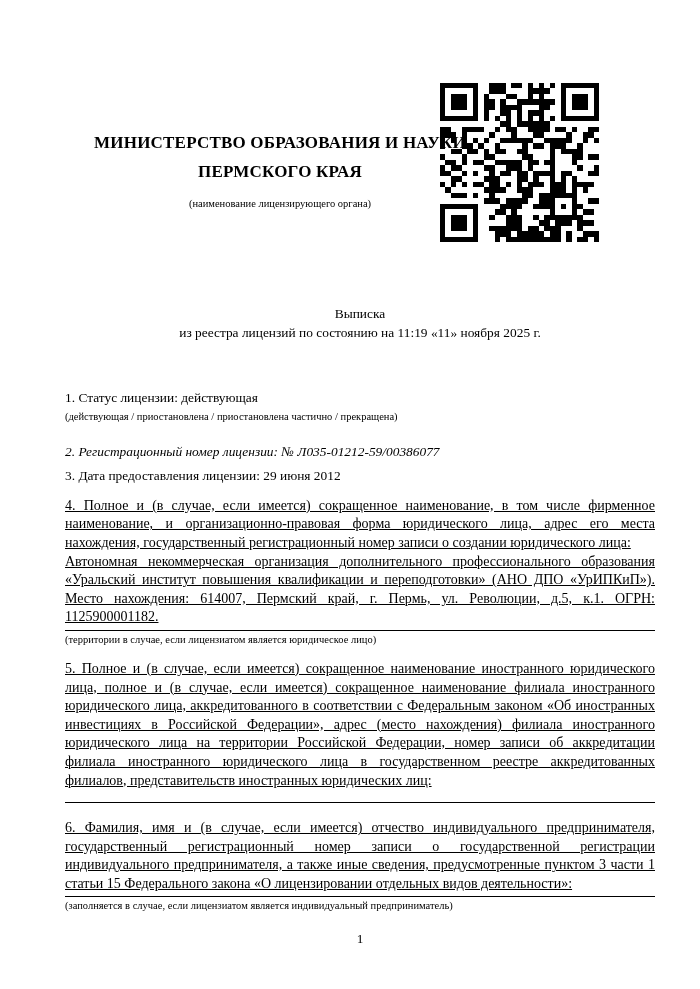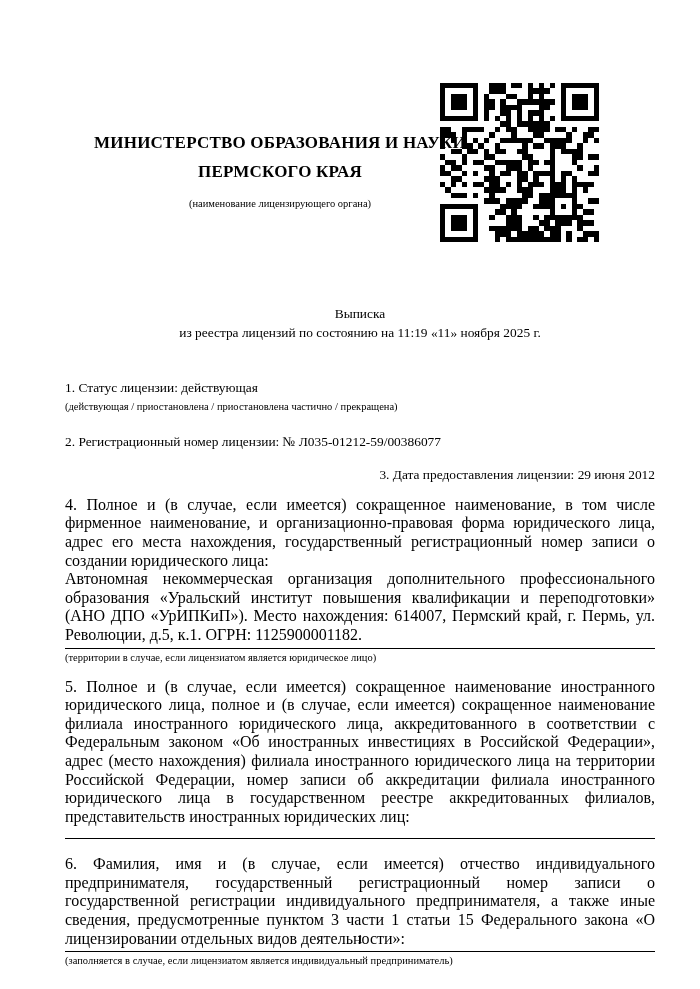--- a/index.html
+++ b/index.html
@@ -35,49 +35,50 @@
   }
   .qr{
     position:absolute;
     top:83px;
     left:440px; 
     width:159px;height:159px;
   }
   
   .doc-title{
     margin-top:95px;
-    margin-bottom:37px;
+    margin-bottom:47px;
     text-align:center;
     font-size:13.4px;
     line-height:18.5px;
   }
   
   .body-line{
     font-size:13.4px;
     line-height:18.6px;
   }
   .para{
-    font-size:16px;
+    font-size:14px;
     line-height:18.6px;
     text-align:justify;
+    text-decoration:underline;
   }
   .caption{
     font-size:10.5px;
     line-height:13px;
     text-align:left;
     margin-top:2px;
   }
   .rule{
     height:0;
     border-top:1.8px solid #000;
     margin-top:3px;
   }
   .sec1{margin-bottom:20px;}
-  .sec2{margin-bottom:15px;}
-  .sec3{margin-bottom:11px;text-align:right;}
+  .sec2{margin-bottom:6px;font-style:italic;}
+  .sec3{margin-bottom:11px;}
   .sec4{margin-bottom:14px;}
   .sec5{margin-bottom:11px;}
   .sec6{margin-bottom:14px;margin-top:16px;}
   .blank-answer{height:9px;}
   .page-number{
     position:absolute;
     left:65px;bottom:42px;
     width:590px;
     text-align:center;
     font-size:13.4px;

